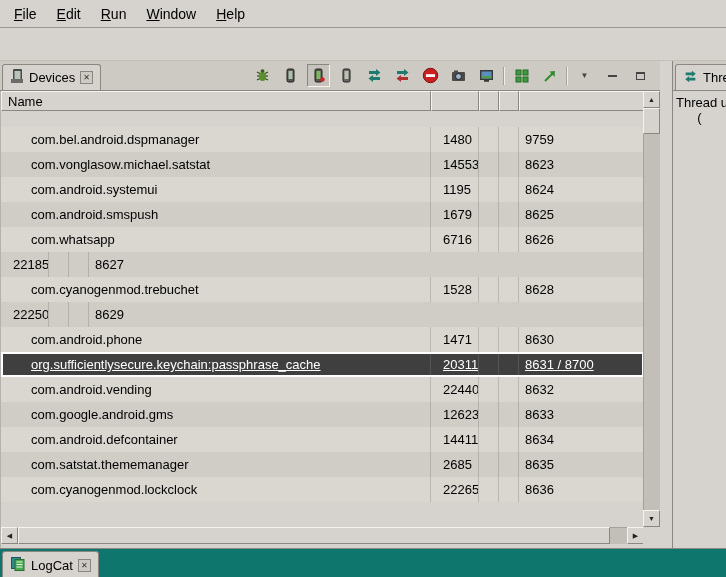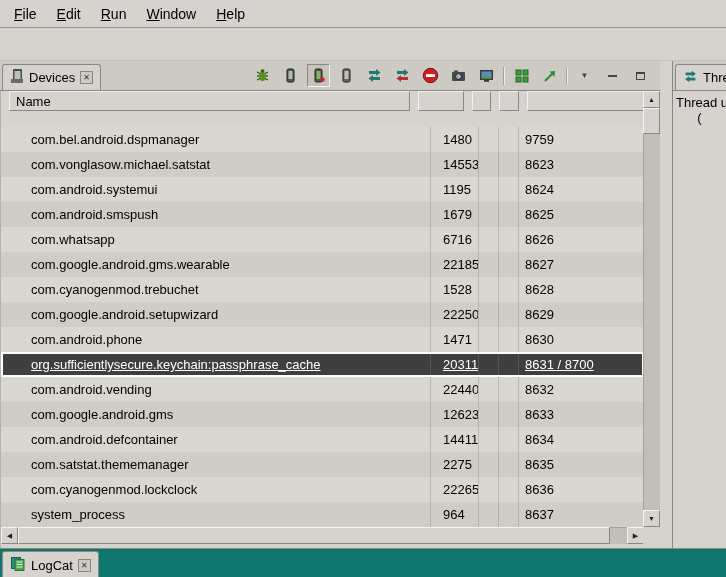--- a/index.html
+++ b/index.html
@@ -42,21 +42,21 @@
          border-right:1px solid #f0eee9; }
   .glyph { font-size:8px; color:#444; }
   .minbar { width:9px; height:2px; background:#444; }
   .maxsq { width:9px; height:8px; border:1px solid #444; border-top:2px solid #444; }
   
   .table-wrap { position:relative; flex:1; background:#d6d3ce;
                 border-left:1px solid #b5b2ab; }
   .table-header { display:flex; height:20px; width:643px; }
   .hcell { background:#d6d3ce; border-top:1px solid #f5f3f0; border-left:1px solid #f5f3f0;
            border-right:1px solid #8a8781; border-bottom:1px solid #8a8781;
-           padding:2px 6px; font-size:13px; white-space:nowrap; overflow:hidden;margin-left:8px; }
+           padding:2px 6px; font-size:13px; white-space:nowrap; overflow:hidden; }
   .hcell.name { width:430px; } .hcell.pid { width:48px; }
   .hcell.c3 { width:20px; } .hcell.c4 { width:20px; }
   .hcell.port { width:125px; }
   .table-body { width:643px; height:416px; overflow:hidden; }
   .spacer-row { height:16px; }
   .trow { display:flex; height:25px; width:643px; }
   .trow.even { background:#dad7d0; }
   .trow.odd  { background:#d0cdc6; }
   .trow.selected { background:#3f3f3f; color:#fff;
                    outline:2px solid #fff; outline-offset:-2px;text-decoration:underline; }
@@ -265,35 +265,33 @@
             <div class="cell port">8625</div>
           </div>
           <div class="trow even">
             <div class="cell name">com.whatsapp</div>
             <div class="cell pid">6716</div>
             <div class="cell c3"></div>
             <div class="cell c4"></div>
             <div class="cell port">8626</div>
           </div>
           <div class="trow odd">
-            <div class="cell name">com.google.android.gms.wearable</div>
             <div class="cell pid">22185</div>
             <div class="cell c3"></div>
             <div class="cell c4"></div>
             <div class="cell port">8627</div>
           </div>
           <div class="trow even">
             <div class="cell name">com.cyanogenmod.trebuchet</div>
             <div class="cell pid">1528</div>
             <div class="cell c3"></div>
             <div class="cell c4"></div>
             <div class="cell port">8628</div>
           </div>
           <div class="trow odd">
-            <div class="cell name">com.google.android.setupwizard</div>
             <div class="cell pid">22250</div>
             <div class="cell c3"></div>
             <div class="cell c4"></div>
             <div class="cell port">8629</div>
           </div>
           <div class="trow even">
             <div class="cell name">com.android.phone</div>
             <div class="cell pid">1471</div>
             <div class="cell c3"></div>
             <div class="cell c4"></div>
@@ -322,38 +320,31 @@
           </div>
           <div class="trow even">
             <div class="cell name">com.android.defcontainer</div>
             <div class="cell pid">14411</div>
             <div class="cell c3"></div>
             <div class="cell c4"></div>
             <div class="cell port">8634</div>
           </div>
           <div class="trow odd">
             <div class="cell name">com.satstat.thememanager</div>
-            <div class="cell pid">2275</div>
+            <div class="cell pid">2685</div>
             <div class="cell c3"></div>
             <div class="cell c4"></div>
             <div class="cell port">8635</div>
           </div>
           <div class="trow even">
             <div class="cell name">com.cyanogenmod.lockclock</div>
             <div class="cell pid">22265</div>
             <div class="cell c3"></div>
             <div class="cell c4"></div>
             <div class="cell port">8636</div>
-          </div>
-          <div class="trow odd">
-            <div class="cell name">system_process</div>
-            <div class="cell pid">964</div>
-            <div class="cell c3"></div>
-            <div class="cell c4"></div>
-            <div class="cell port">8637</div>
           </div>
         </div>
 
       <div class="vscroll">
         <div class="sbtn up">▲</div>
         <div class="vthumb"></div>
         <div class="sbtn down">▼</div>
       </div>
 
       <div class="hscroll">

